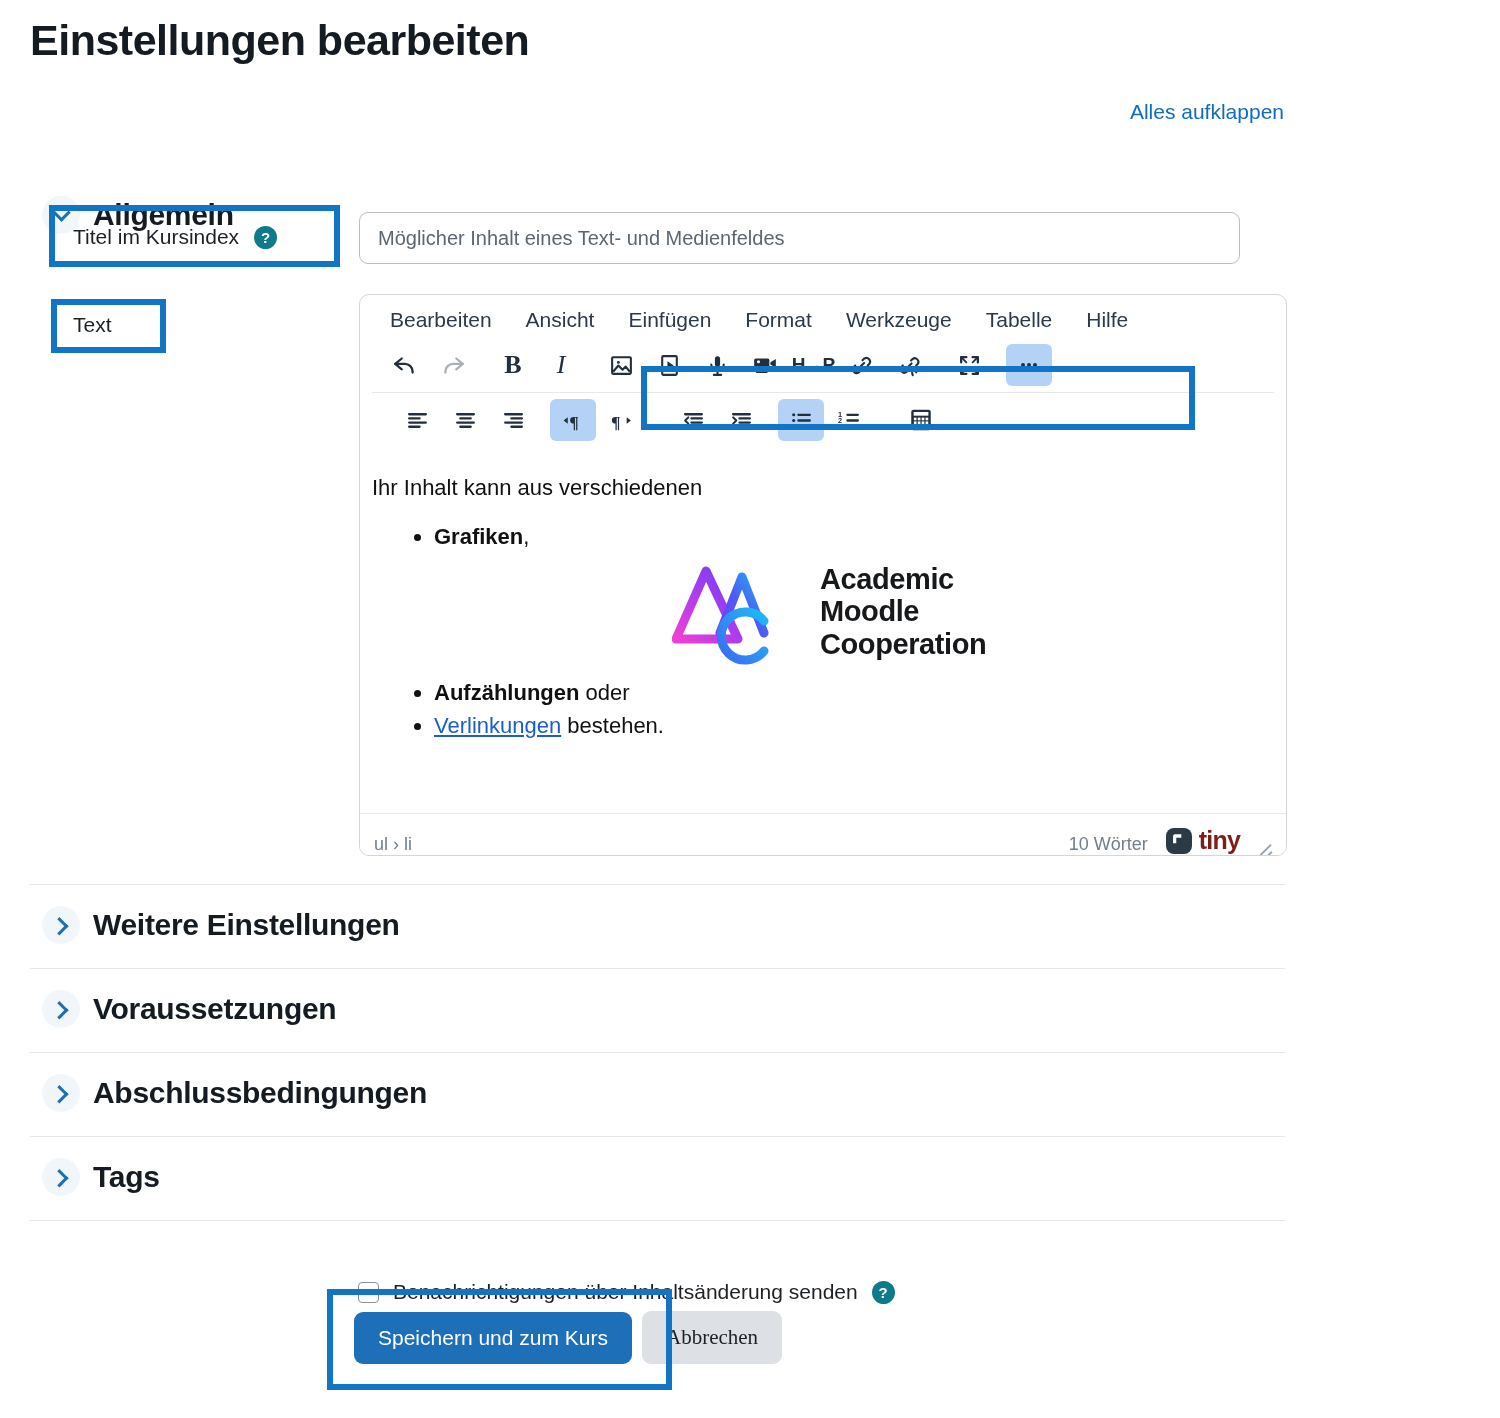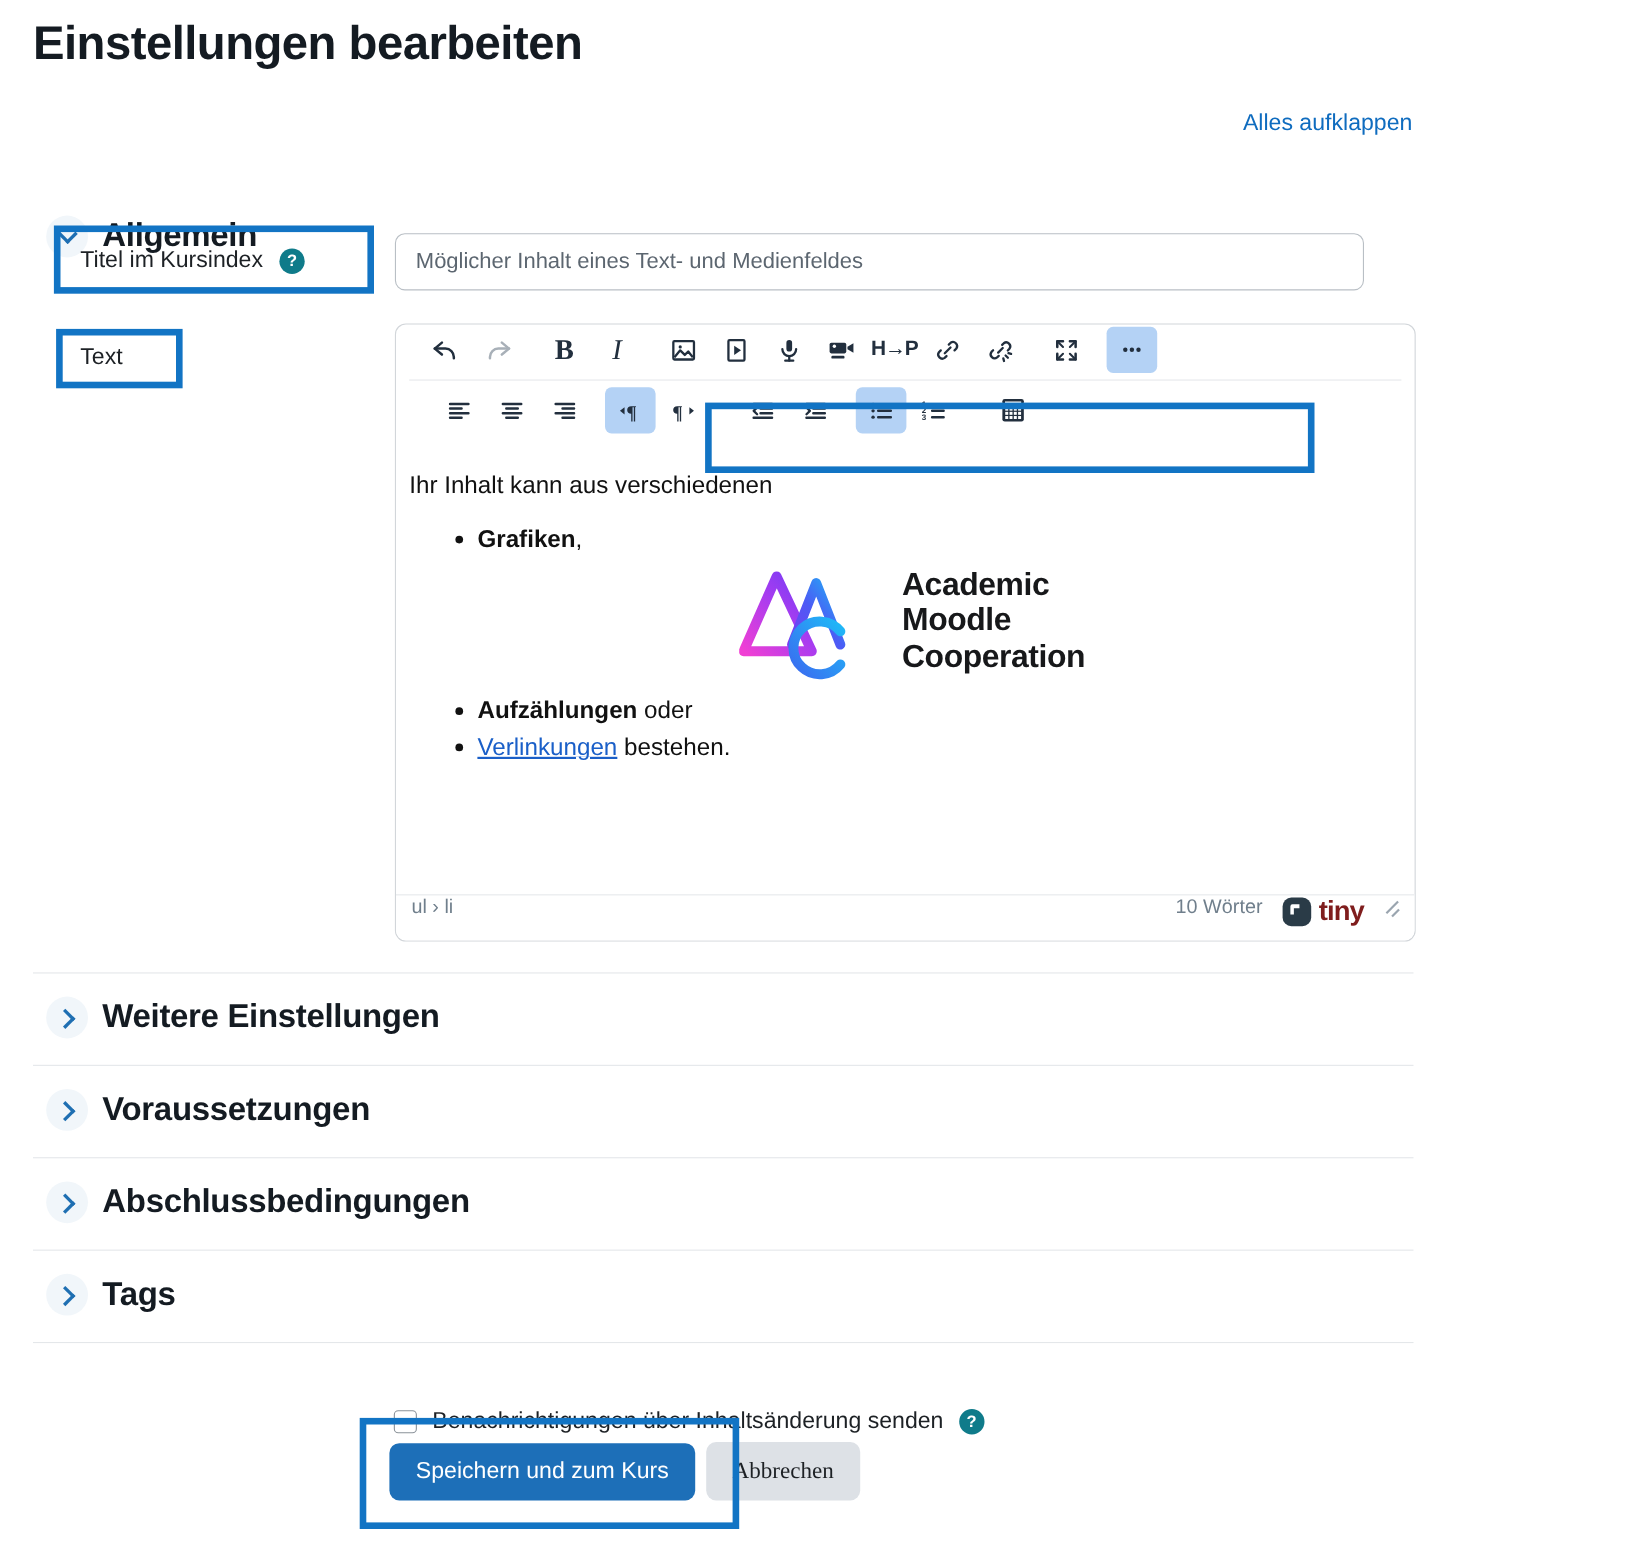--- a/index.html
+++ b/index.html
@@ -195,21 +195,21 @@
     line-height: 1.12;
     color: #17181a;
     letter-spacing: -0.4px;
   }
 
   
   .statusbar {
     height: 42px;
     border-top: 1px solid #e6e8eb;
     display: flex;
-    align-items: flex-start;
+    align-items: flex-end;
     padding: 0 14px 0 14px;
     font-size: 18px;
     color: #707f8c;
     background: #fff;
     flex: 0 0 auto;
   }
   .sb-path { cursor: pointer; }
   .sb-spacer { flex: 1 1 auto; }
   .sb-words { margin-right: 18px; color: #707f8c; }
   .tiny-logo {
@@ -305,20 +305,29 @@
 
   <input class="text-input" type="text" placeholder="Möglicher Inhalt eines Text- und Medienfeldes" style="">
 
   <div class="form-label" style="left:73px; top:313px;">
     <span>Text</span>
   </div>
   <div class="hl" style="left:51px; top:299px; width:115px; height:54px;"></div>
 
   <div class="editor">
 
+    <div class="menubar">
+      <span>Bearbeiten</span>
+      <span>Ansicht</span>
+      <span>Einfügen</span>
+      <span>Format</span>
+      <span>Werkzeuge</span>
+      <span>Tabelle</span>
+      <span>Hilfe</span>
+    </div>
 
     <div class="tbrow row1">
 
       <div class="tbtn">
         <svg width="26" height="26" viewBox="0 0 24 24" fill="none" stroke="currentColor" stroke-width="2.1" stroke-linecap="round" stroke-linejoin="round">
           <polyline points="9,6 3,11 9,16"></polyline>
             <path d="M3 11h9a7 7 0 0 1 7 7v1"></path>
         </svg>
       </div>
 

